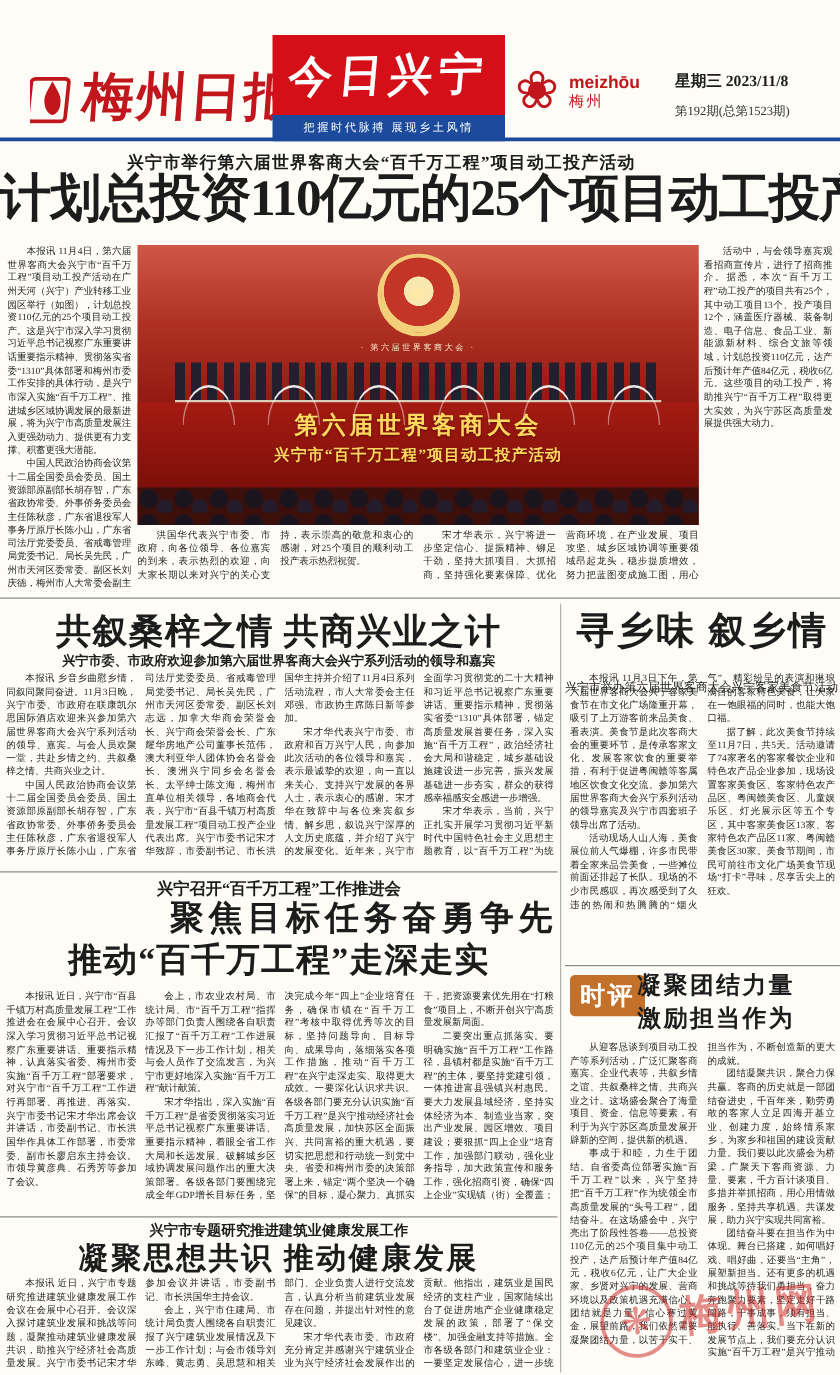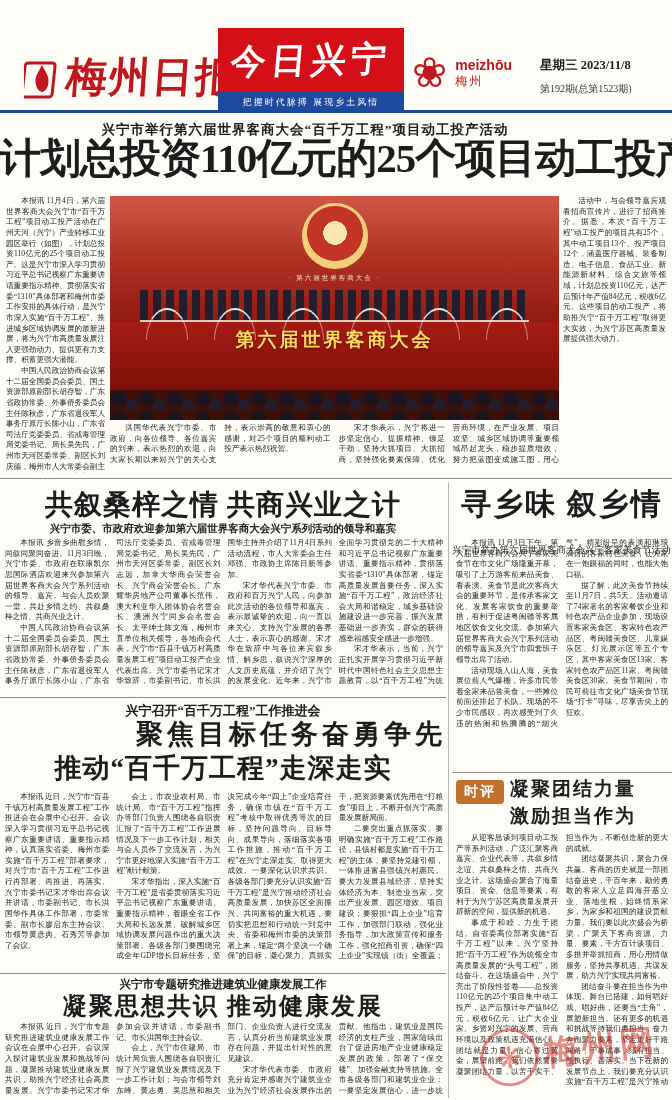--- a/index.html
+++ b/index.html
@@ -67,21 +67,21 @@
   .s2l-body{left:5px;top:538px;width:438px;height:156px;column-count:4;column-gap:7px;}
   .s2r-head{left:452px;top:484px;width:220px;text-align:center;font-size:30px;font-weight:900;letter-spacing:2px;}
   .s2r-sub{left:452px;top:544px;width:220px;text-align:left;font-size:9.5px;font-weight:normal;}
   .s2r-body{left:456px;top:538px;width:212px;height:231px;column-count:2;column-gap:8px;}
   
   .s3-kicker{left:0;top:702px;width:446px;text-align:center;font-size:13px;font-weight:bold;}
   .s3-head1{left:0;top:716px;width:446px;text-align:right;font-size:27px;font-weight:900;letter-spacing:4px;}
   .s3-head2{left:0;top:750px;width:446px;text-align:center;font-size:27px;font-weight:900;letter-spacing:1px;}
   .s3-body{left:5px;top:792px;width:438px;height:178px;column-count:4;column-gap:7px;}
   
-  .cmt-tag{left:456px;top:780px;background:#c2702a;color:#fff;font-size:14px;font-weight:bold;
+  .cmt-tag{left:456px;top:780px;background:#c2702a;color:#fff;font-size:20px;font-weight:bold;
         padding:3px 8px;border-radius:4px;letter-spacing:2px;font-family:"Liberation Sans",sans-serif;}
   .cmt-head{left:510px;top:776px;width:160px;font-size:19px;font-weight:900;line-height:1.4;letter-spacing:2px;}
   .cmt-body{left:456px;top:833px;width:212px;height:263px;column-count:2;column-gap:8px;}
   
   .b-kicker{left:0;top:977px;width:446px;text-align:center;font-size:11.5px;font-weight:bold;}
   .b-head{left:0;top:990px;width:446px;text-align:center;font-size:24px;font-weight:900;letter-spacing:2px;}
   .b-body{left:5px;top:1022px;width:438px;height:76px;column-count:4;column-gap:7px;}
   
   .watermark{left:480px;top:1022px;display:flex;align-items:center;gap:6px;color:rgba(205,30,28,.5);
         transform:rotate(-6deg);pointer-events:none;}
@@ -128,20 +128,21 @@
       <p>本报讯 11月4日，第六届世界客商大会兴宁市“百千万工程”项目动工投产活动在广州天河（兴宁）产业转移工业园区举行（如图），计划总投资110亿元的25个项目动工投产。这是兴宁市深入学习贯彻习近平总书记视察广东重要讲话重要指示精神、贯彻落实省委“1310”具体部署和梅州市委工作安排的具体行动，是兴宁市深入实施“百千万工程”、推进城乡区域协调发展的最新进展，将为兴宁市高质量发展注入更强劲动力、提供更有力支撑、积蓄更强大潜能。</p>
       <p>中国人民政治协商会议第十二届全国委员会委员、国土资源部原副部长胡存智，广东省政协常委、外事侨务委员会主任陈秋彦，广东省退役军人事务厅原厅长陈小山，广东省司法厅党委委员、省戒毒管理局党委书记、局长吴先民，广州市天河区委常委、副区长刘庆德，梅州市人大常委会副主任、梅州市总工会主席陈远洋，梅州市政协副主席陈元星；兴宁市委书记宋才华，市委副书记、市长洪国华，市人大常委会主任邓强，市政协主席陈日新，以及海外及港澳台嘉宾、各地商会代表、企业代表等出席活动。活动由兴宁市委副书记、政法委书记、统战部部长主持。</p>
     </div>
 
   <div class="abs photo">
     <div class="emblem">✸</div>
     <div class="photo-small-text">· 第六届世界客商大会 ·</div>
     <div class="people-row"></div>
     <div class="stage-front"></div>
     <div class="photo-banner1">第六届世界客商大会</div>
+    <div class="photo-banner2">兴宁市“百千万工程”项目动工投产活动</div>
     <span class="fountain" style="left:36px"></span>
     <span class="fountain" style="left:104px"></span>
     <span class="fountain" style="left:172px"></span>
     <span class="fountain" style="left:240px"></span>
     <span class="fountain" style="left:308px"></span>
     <span class="fountain" style="left:376px"></span>
     <div class="audience"></div>
   </div>
 
   <div class="abs body-text lead-right">
@@ -188,21 +189,21 @@
   <div class="abs hr" style="left:452px;top:772px;width:220px;"></div>
 
   <div class="abs cmt-tag">时评</div>
   <div class="abs cmt-head">
     <div>凝聚团结力量</div>
     <div>激励担当作为</div>
   </div>
   <div class="abs body-text cmt-body">
       <p>从迎客恳谈到项目动工投产等系列活动，广泛汇聚客商嘉宾、企业代表等，共叙乡情之谊、共叙桑梓之情、共商兴业之计。这场盛会聚合了海量项目、资金、信息等要素，有利于为兴宁苏区高质量发展开辟新的空间，提供新的机遇。</p>
       <p>事成于和睦，力生于团结。自省委高位部署实施“百千万工程”以来，兴宁坚持把“百千万工程”作为统领全市高质量发展的“头号工程”，团结奋斗。在这场盛会中，兴宁亮出了阶段性答卷——总投资110亿元的25个项目集中动工投产，达产后预计年产值84亿元，税收6亿元，让广大企业家、乡贤对兴宁的发展、营商环境以及政策机遇充满信心。团结就是力量，信心赛过黄金，展望前路，我们依然需要凝聚团结力量，以苦干实干、担当作为，不断创造新的更大的成就。</p>
-      <p>团结凝聚共识，聚合力保共赢。客商的历史就是一部团结奋进史，千百年来，勤劳勇敢的客家人立足四海开基立业、落地生根，始终情系家乡，为家乡和祖国的建设贡献力量。我们要以此次盛会为桥梁，广聚天下客商资源、力量、要素，千方百计谈项目、多措并举抓招商，用心用情做服务，坚持共享机遇、共谋发展，助力兴宁实现共同富裕。</p>
+      <p>团结凝聚共识，聚合力保共赢。客商的历史就是一部团结奋进史，千百年来，勤劳勇敢的客家人立足四海开基立业、创建力度，始终情系家乡，为家乡和祖国的建设贡献力量。我们要以此次盛会为桥梁，广聚天下客商资源、力量、要素，千方百计谈项目、多措并举抓招商，用心用情做服务，坚持共享机遇、共谋发展，助力兴宁实现共同富裕。</p>
       <p>团结奋斗要在担当作为中体现。舞台已搭建，如何唱好戏、唱好曲，还要当“主角”，展塑新担当。还有更多的机遇和挑战等待我们勇担当，奋力奔跑聚力要素，坚定走好干路闯路，干事成事，须有担当、能执行、善落实。当下在新的发展节点上，我们要充分认识实施“百千万工程”是兴宁推动经济社会高质量发展，加快苏区全面振兴、共同富裕的重大机遇，锚定目标、凝心聚力、真抓实干，把资源要素优先用在“打粮食”项目上，不断开创兴宁高质量发展新局面。</p>
     </div>
 
   <div class="abs b-kicker">兴宁市专题研究推进建筑业健康发展工作</div>
   <div class="abs b-head">凝聚思想共识  推动健康发展</div>
   <div class="abs body-text b-body">
       <p>本报讯 近日，兴宁市专题研究推进建筑业健康发展工作会议在会展中心召开。会议深入探讨建筑业发展和挑战等问题，凝聚推动建筑业健康发展共识，助推兴宁经济社会高质量发展。兴宁市委书记宋才华参加会议并讲话，市委副书记、市长洪国华主持会议。</p>
       <p>会上，兴宁市住建局、市统计局负责人围绕各自职责汇报了兴宁建筑业发展情况及下一步工作计划；与会市领导刘东峰、黄志勇、吴思慧和相关部门、企业负责人进行交流发言，认真分析当前建筑业发展存在问题，并提出针对性的意见建议。</p>
       <p>宋才华代表市委、市政府充分肯定并感谢兴宁建筑业企业为兴宁经济社会发展作出的贡献。他指出，建筑业是国民经济的支柱产业，国家陆续出台了促进房地产企业健康稳定发展的政策，部署了“保交楼”、加强金融支持等措施。全市各级各部门和建筑业企业：一要坚定发展信心，进一步统一思想、提振信心，把握国家出台一系列利好政策机遇，明确方向、鼓足干劲，共同推动兴宁建筑业行稳致远。二要全心全情服务，要全面贯彻落实中央、省关于促进民营经济和建筑业企业发展的意见措施，住建、统计、税务等部门要优化服务，强化跟踪服务，加强政策宣讲落实，助推建筑业企业做强做大，同时做好统计工作，确保应统尽统、颗粒归仓。三要做强做优企业，各位企业家要增强机遇意识，充分利用国家政策支持和兴宁市政府奖励措施，加强保障，全力加快在建项目进度，扩大有效投资，实现更大发展，为全市高质量发展作出更大贡献。</p>
     </div>

